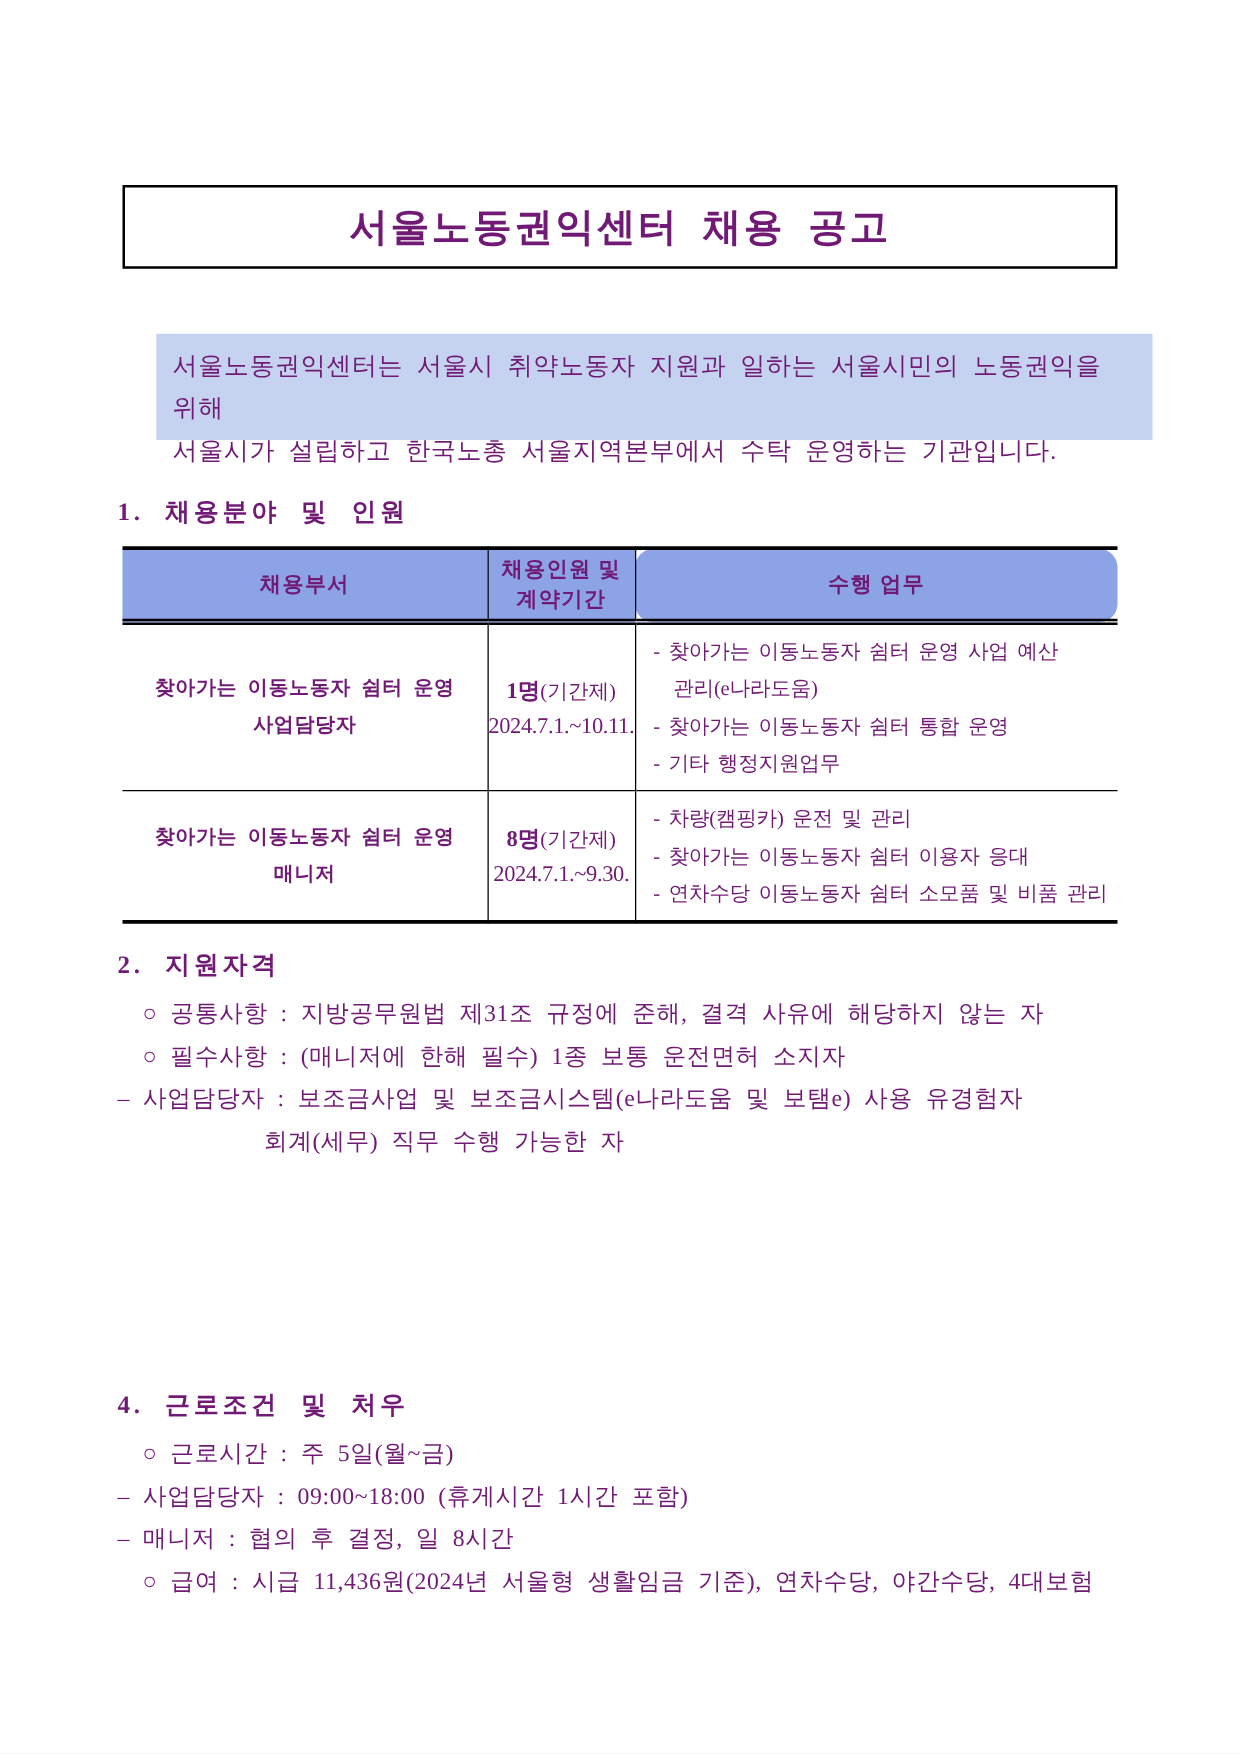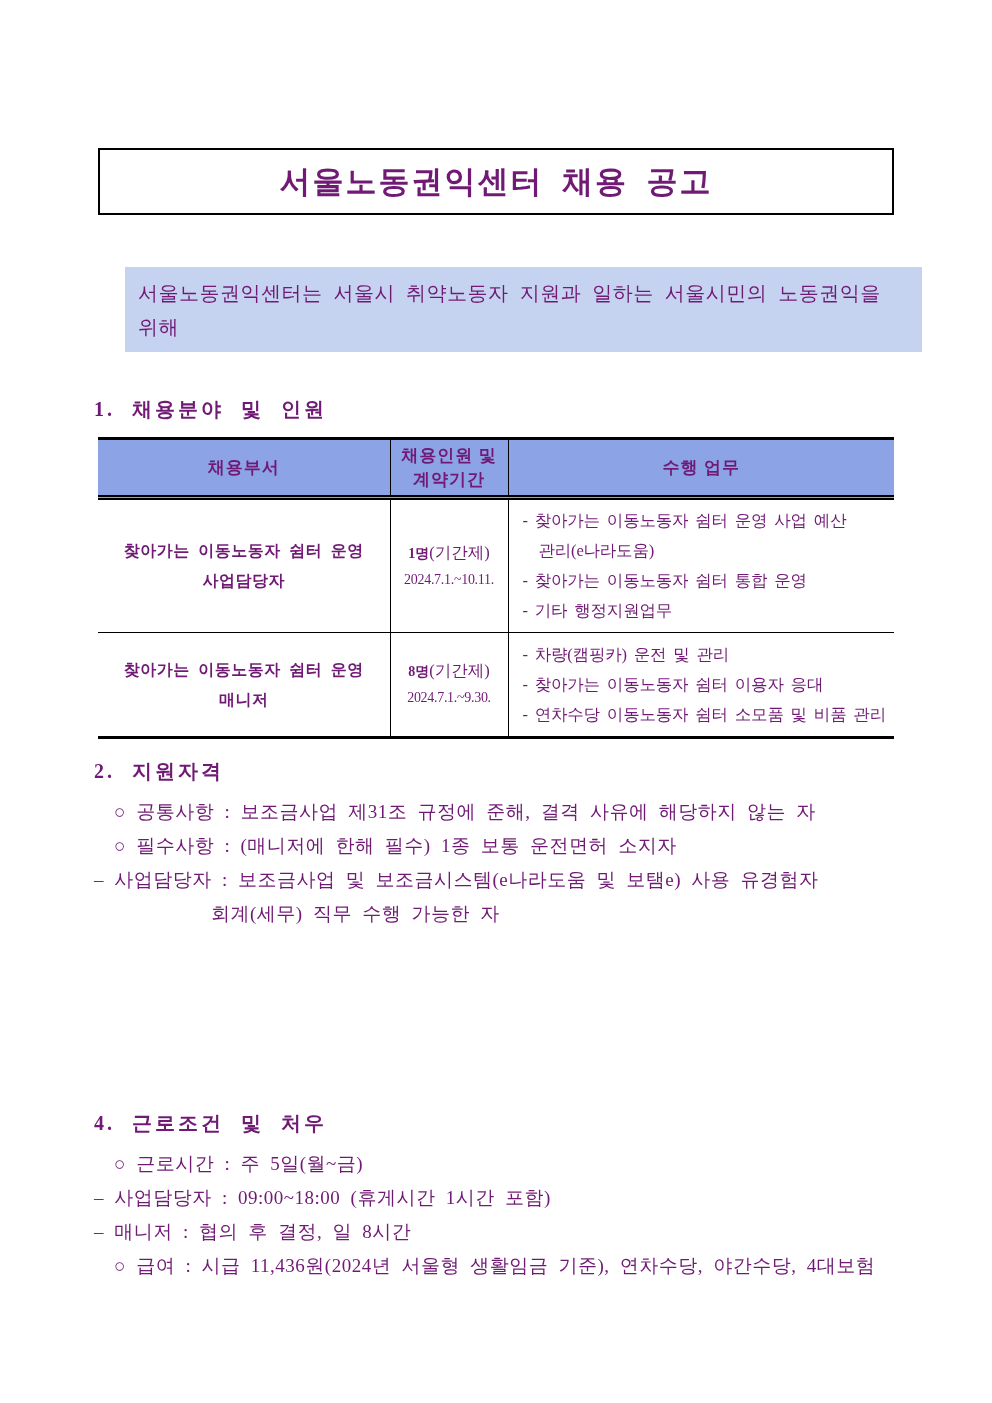--- a/index.html
+++ b/index.html
@@ -68,62 +68,63 @@
   table.recruit tr.r1 td, table.recruit tr.r1{border-bottom:1px solid #000;}
   table.recruit tr.r2 td{height:103px;}
   table.recruit td{vertical-align:middle;padding:0;}
   .dept{
     text-align:center;font-weight:bold;font-size:16px;line-height:30px;
     letter-spacing:0.5px;word-spacing:4px;white-space:nowrap;
   }
   .count{
     text-align:center;line-height:26px;white-space:nowrap;
   }
-  .count .num{font-weight:bold;font-size:14px;}
+  .count .num{font-weight:bold;font-size:18px;}
   .count .suffix{font-size:16.5px;}
-  .count .period{font-size:14px;letter-spacing:-0.3px;}
+  .count .period{font-size:18px;letter-spacing:-0.3px;}
   .tasks{padding:6px 4px 6px 14px;}
   .task{
     font-size:16.5px;line-height:30px;letter-spacing:-0.2px;word-spacing:3px;
     white-space:nowrap;
   }
   .task.cont{padding-left:16px;}
 </style>
 </head>
 <body>
 
 <div class="page">
 
   <div class="title-box">
     <h1>서울노동권익센터 채용 공고</h1>
   </div>
 
   <div class="intro-box" style="background-color: rgb(197, 211, 240); margin-left: 28px;">
     <div>서울노동권익센터는 서울시 취약노동자 지원과 일하는 서울시민의 노동권익을 위해</div>
+    <div>서울시가 설립하고 한국노총 서울지역본부에서 수탁 운영하는 기관입니다.</div>
   </div>
 
   <div class="section" style="top:396px;">
     <h2 class="section-heading">1. 채용분야 및 인원</h2>
   </div>
 
   <div class="tbl-wrap">
     <table class="recruit">
       <colgroup>
           <col class="c1">
           <col class="c2">
           <col class="c3">
         </colgroup>
       <tbody>
           <tr>
         <th style="background-color: rgb(140, 163, 230);">채용부서</th>
         <th style="background-color: rgb(140, 163, 230);">
           <div>채용인원 및</div>
           <div>계약기간</div>
         </th>
-        <th style="background-color: rgb(140, 163, 230);">수행 업무</th>
+        <th style="background-color: rgb(140, 163, 230); border-radius: 15px;">수행 업무</th>
       </tr>
       <tr class="r1">
         <td>
           <div class="dept">찾아가는 이동노동자 쉼터 운영</div>
           <div class="dept">사업담당자</div>
         </td>
         <td>
           <div class="count">
             <span class="num">1명</span><span class="suffix">(기간제)</span>
             <div class="period">2024.7.1.~10.11.</div>
@@ -156,21 +157,21 @@
             <div class="task">- 연차수당 이동노동자 쉼터 소모품 및 비품 관리</div>
           </div>
         </td>
       </tr>
     </tbody>
       </table>
   </div>
 
   <div class="section" style="top:758px;">
     <h2 class="section-heading">2. 지원자격</h2>
-    <div class="item circle">○ 공통사항 : 보조금사업 제31조 규정에 준해, 결격 사유에 해당하지 않는 자</div>
+    <div class="item circle">○ 공통사항 : 지방공무원법 제31조 규정에 준해, 결격 사유에 해당하지 않는 자</div>
     <div class="item circle">○ 필수사항 : (매니저에 한해 필수) 1종 보통 운전면허 소지자</div>
     <div class="item dash">– 사업담당자 : 보조금사업 및 보조금시스템(e나라도움 및 보탬e) 사용 유경험자</div>
     <div class="item cont">회계(세무) 직무 수행 가능한 자</div>
   </div>
 
 
   <div class="section" style="top:1110px;">
     <h2 class="section-heading">4. 근로조건 및 처우</h2>
     <div class="item circle">○ 근로시간 : 주 5일(월~금)</div>
     <div class="item dash">– 사업담당자 : 09:00~18:00 (휴게시간 1시간 포함)</div>

